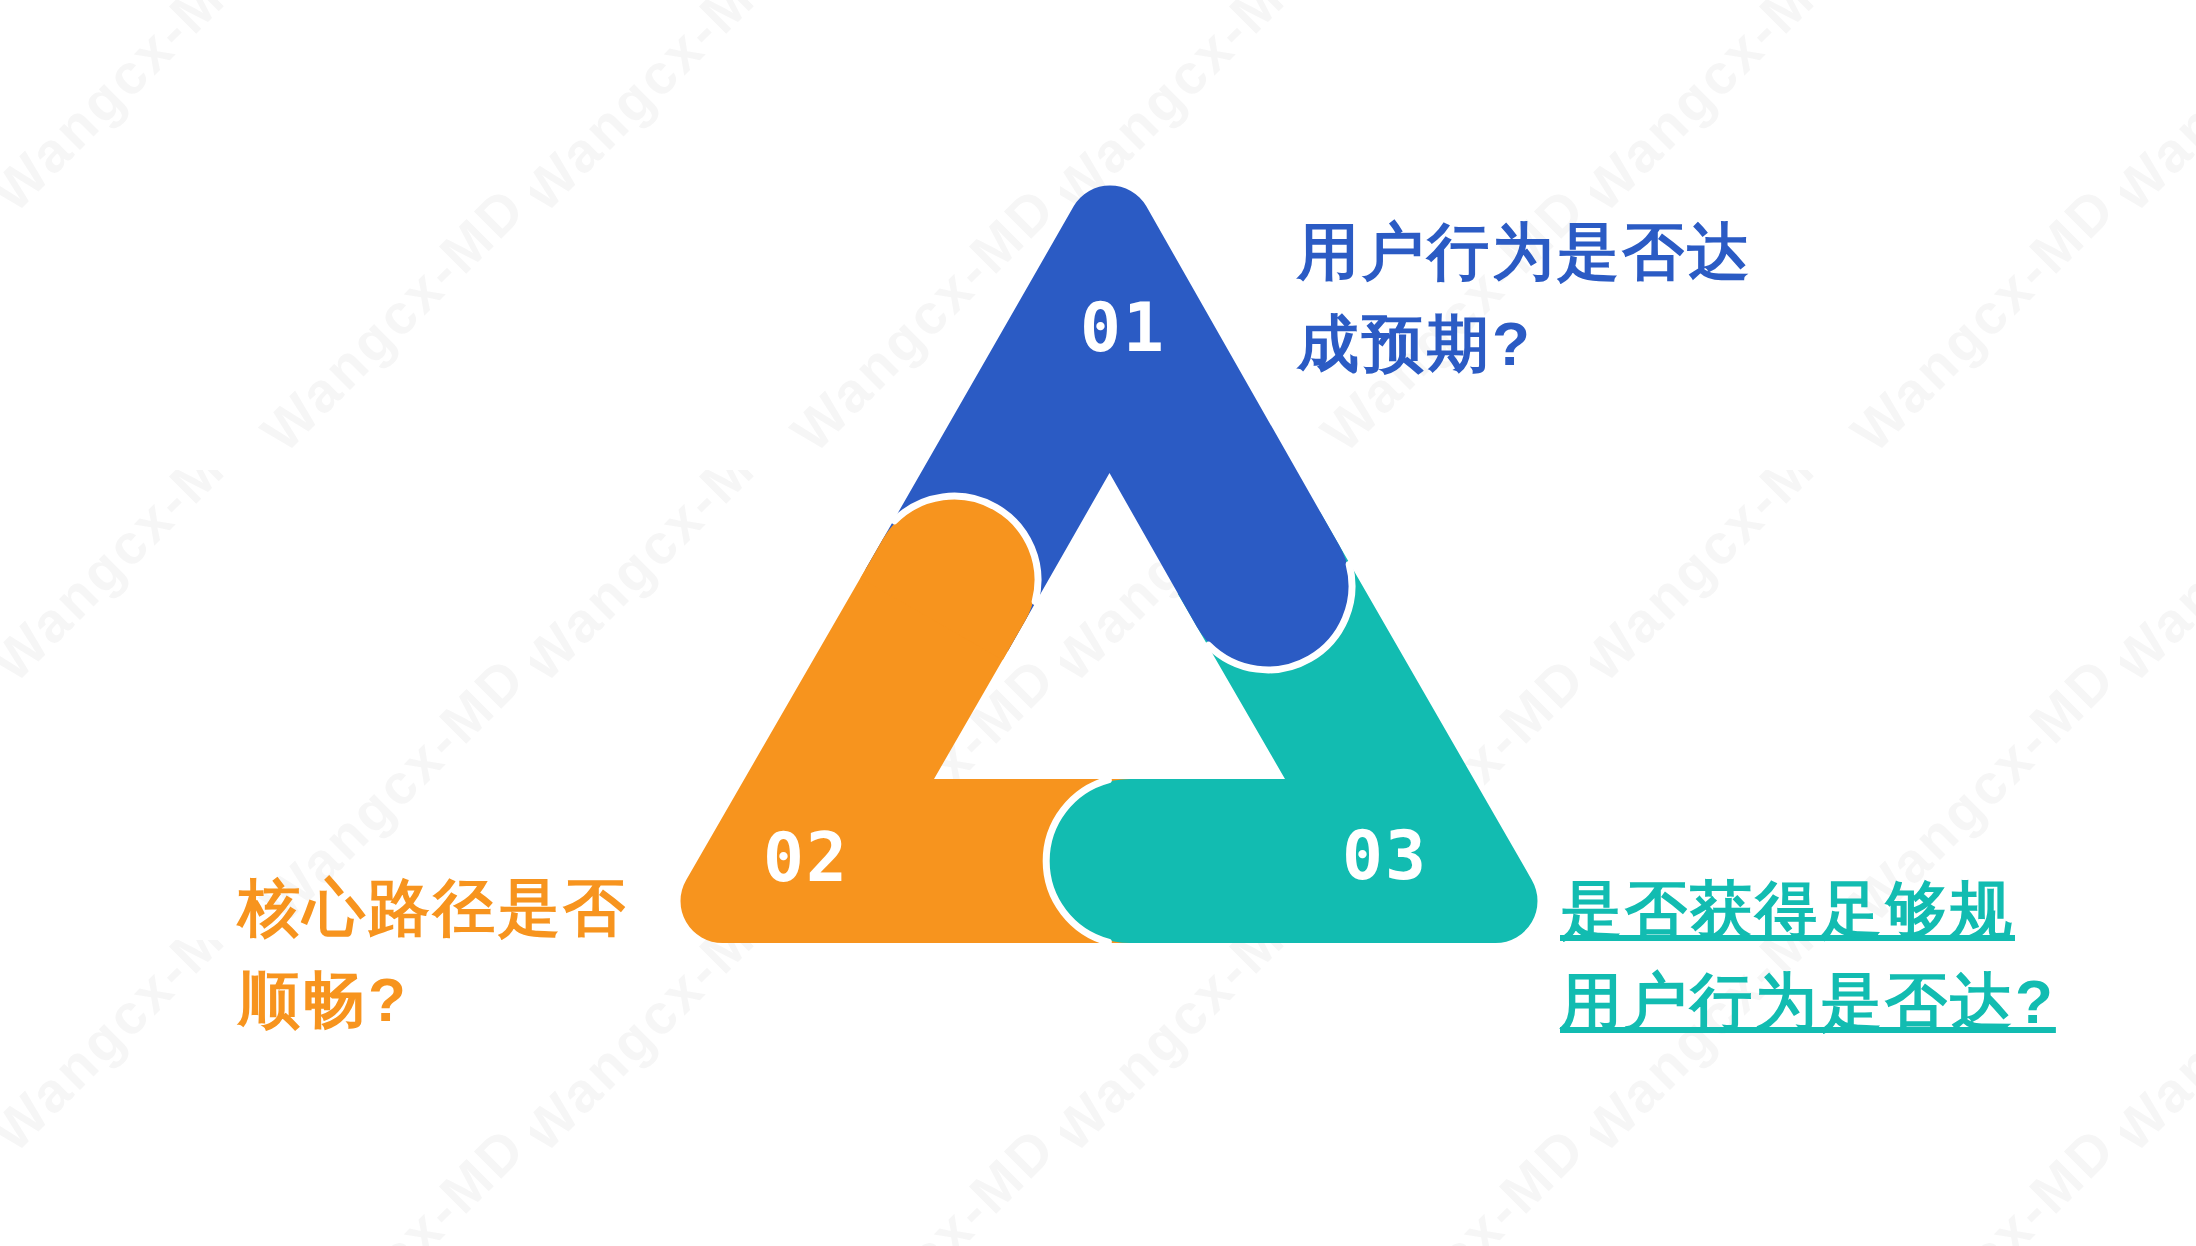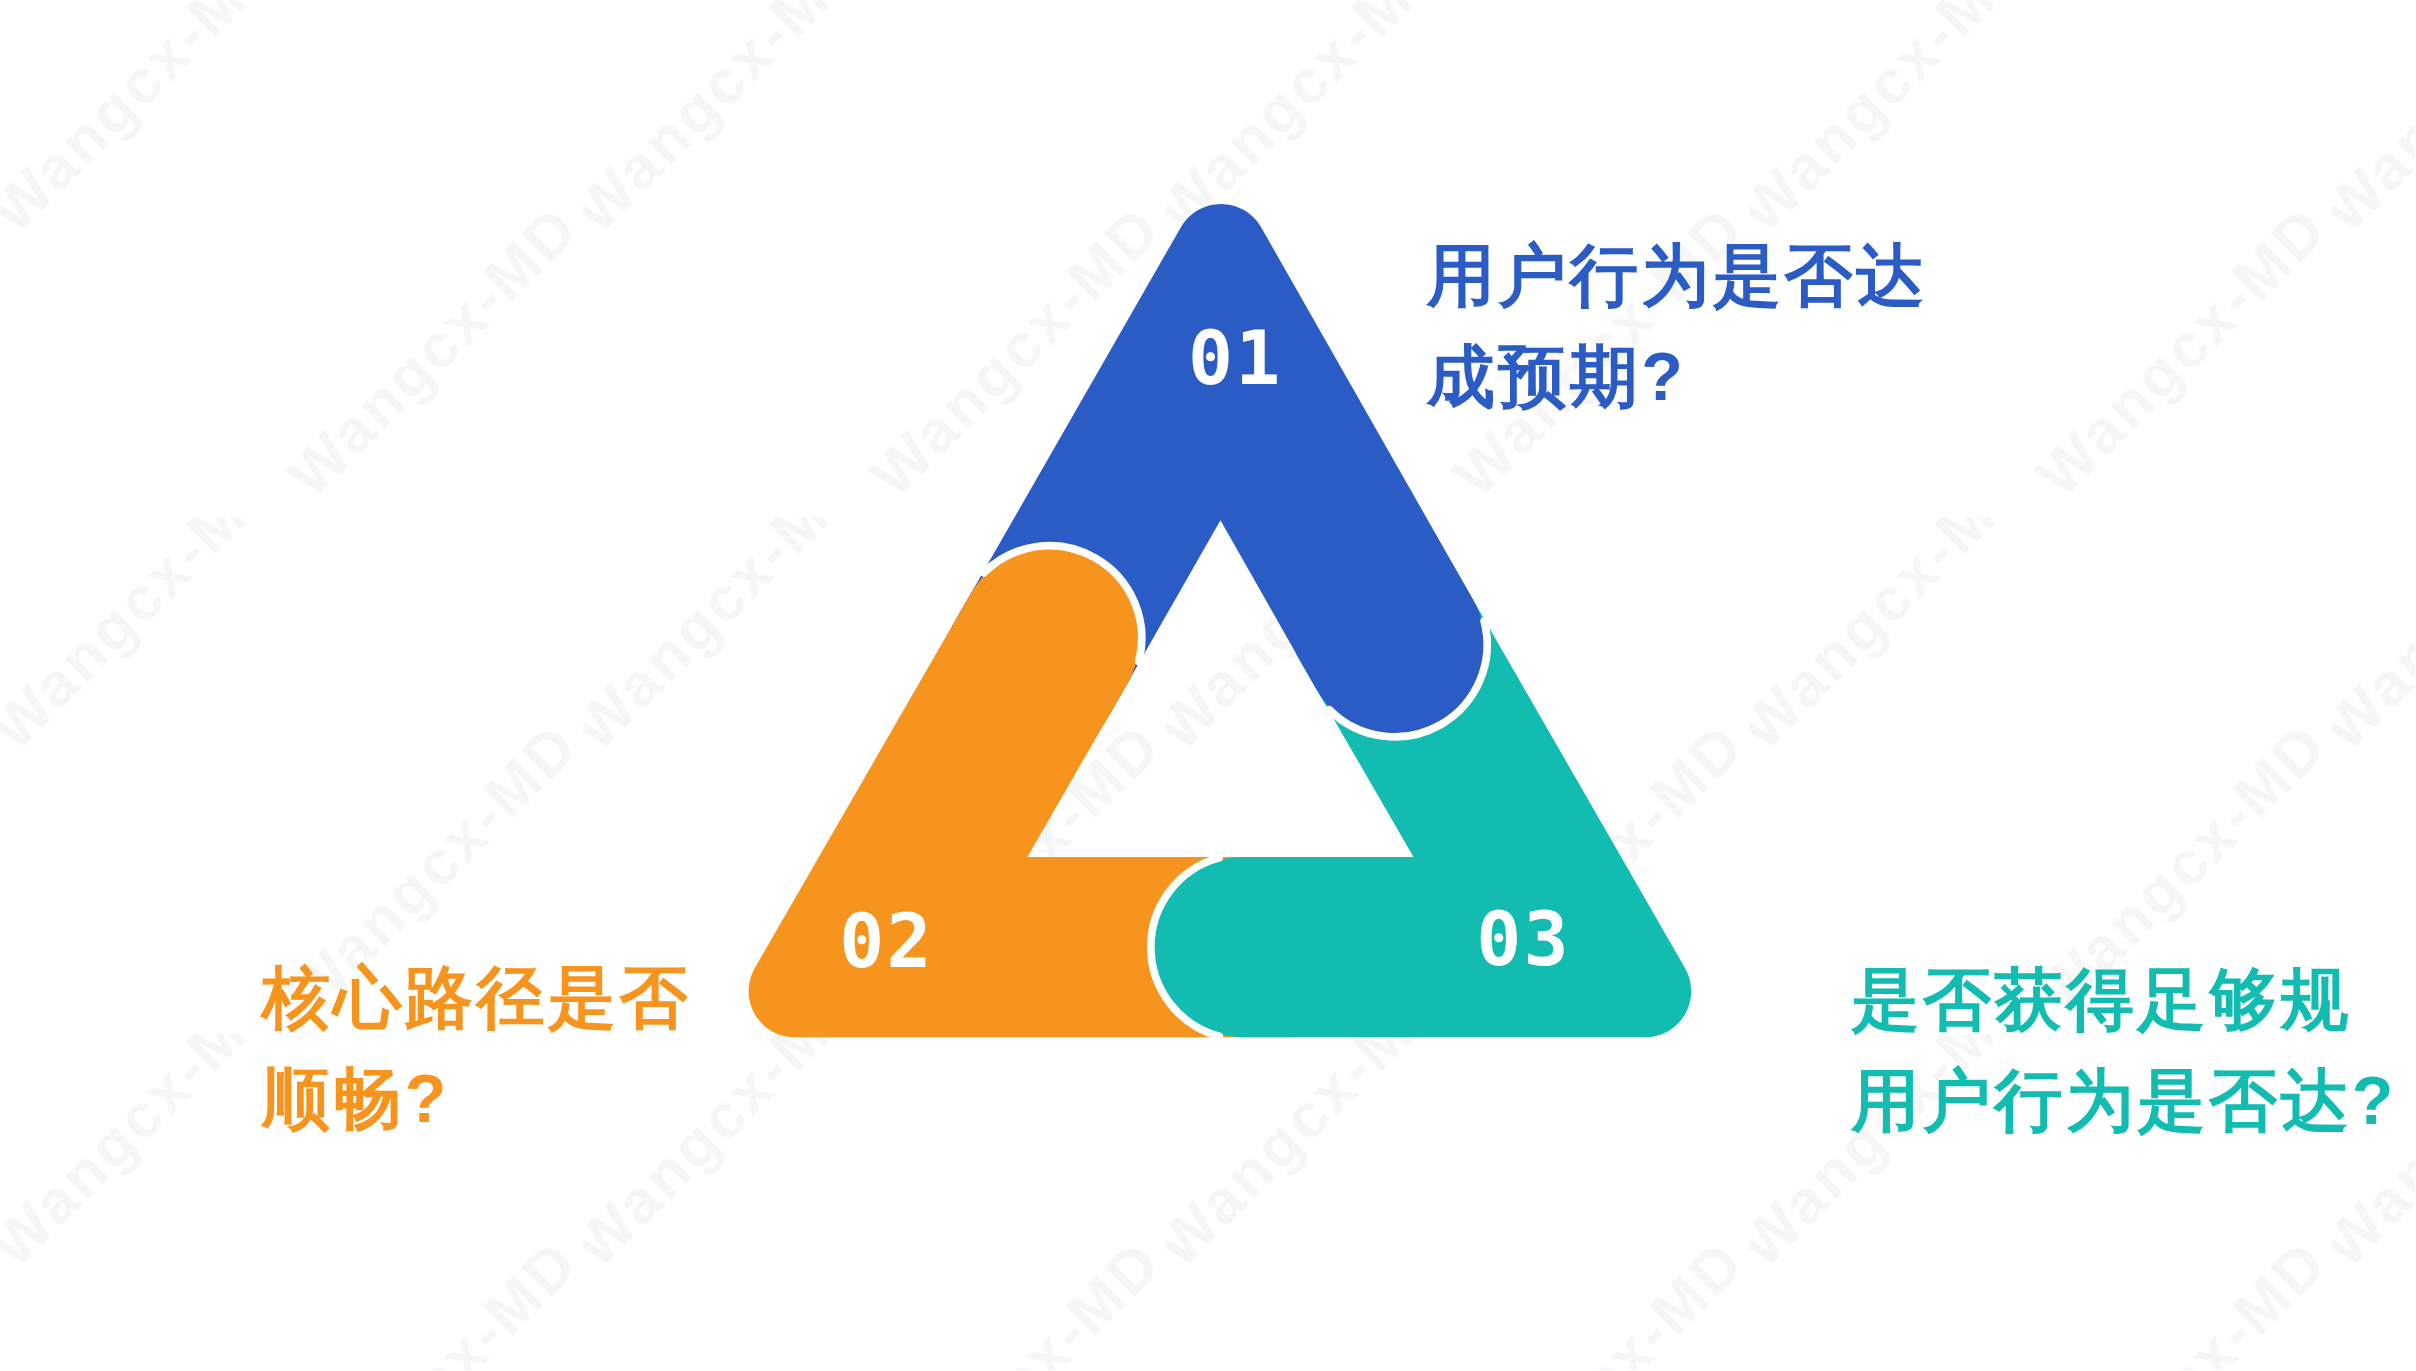--- a/index.html
+++ b/index.html
@@ -16,21 +16,21 @@
     font-family:"Liberation Sans",sans-serif;font-size:56px;font-weight:bold;
     letter-spacing:3px;
   }
   .label{
     position:absolute;font-weight:700;font-size:62px;line-height:92px;
     letter-spacing:3px;white-space:nowrap;
   }
   .label span{display:block;}
   #label-01{left:1297px;top:206px;}
   #label-02{left:238px;top:862px;}
-  #label-03{left:1683px;top:864px;}
+  #label-03{left:1560px;top:864px;text-decoration:underline;}
 </style>
 </head>
 <body>
 
 <div class="canvas">
 
   <svg class="diagram-svg" width="2196" height="1246" viewBox="0 0 2196 1246">
 
     <defs>
       <pattern id="wm" width="530" height="470" patternUnits="userSpaceOnUse">

